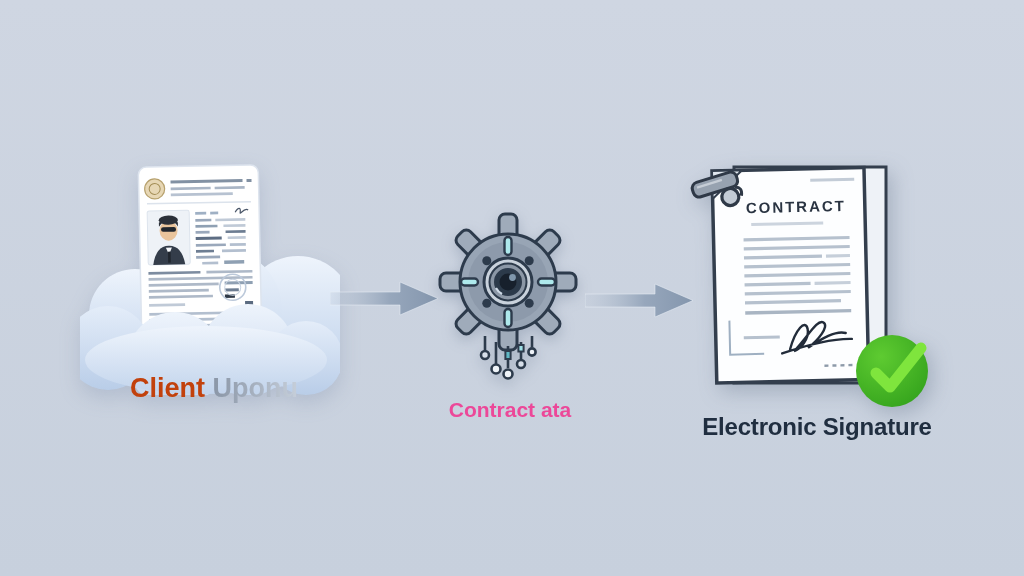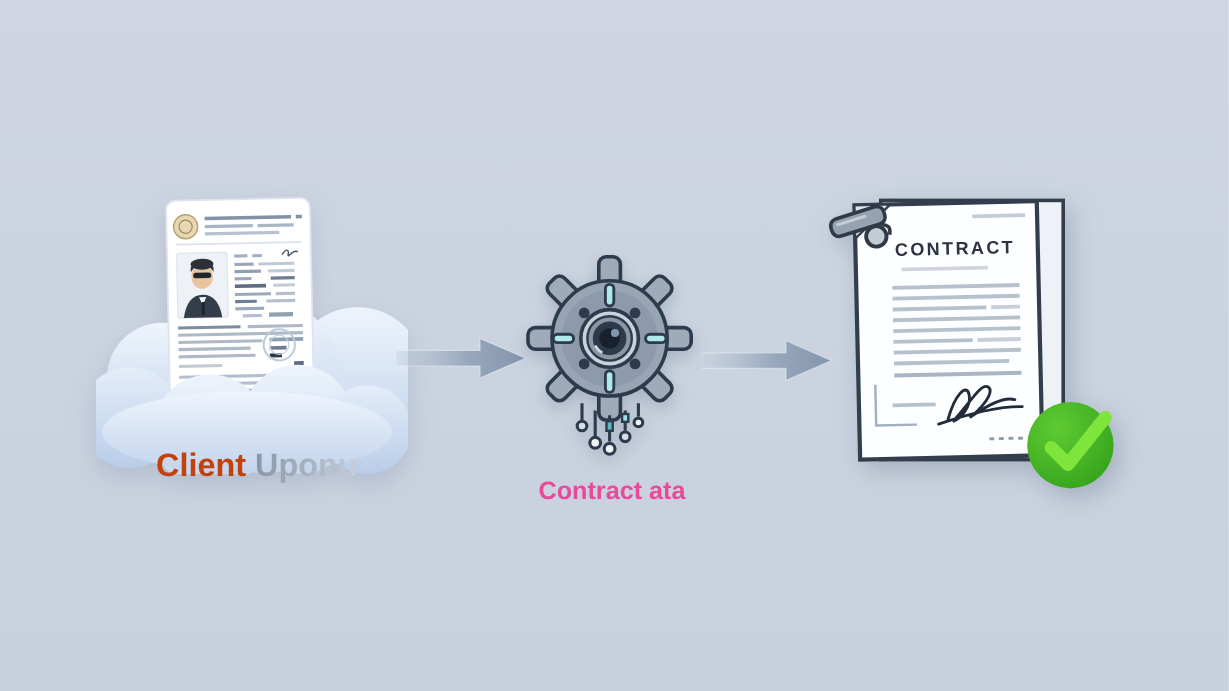--- a/index.html
+++ b/index.html
@@ -275,14 +275,15 @@
         </g>
       </g>
 
       <g>
         <circle cx="202" cy="216" r="36" fill="url(#gg)"></circle>
         <path d="M186,218 L200,232 L231,193" fill="none" stroke="#7fe53d" stroke-width="11" stroke-linecap="round" stroke-linejoin="round"></path>
       </g>
     </svg>
   </figure>
 
+  <div class="label label-3">Electronic Signature</div>
 
 </div>
 
 </body></html>

